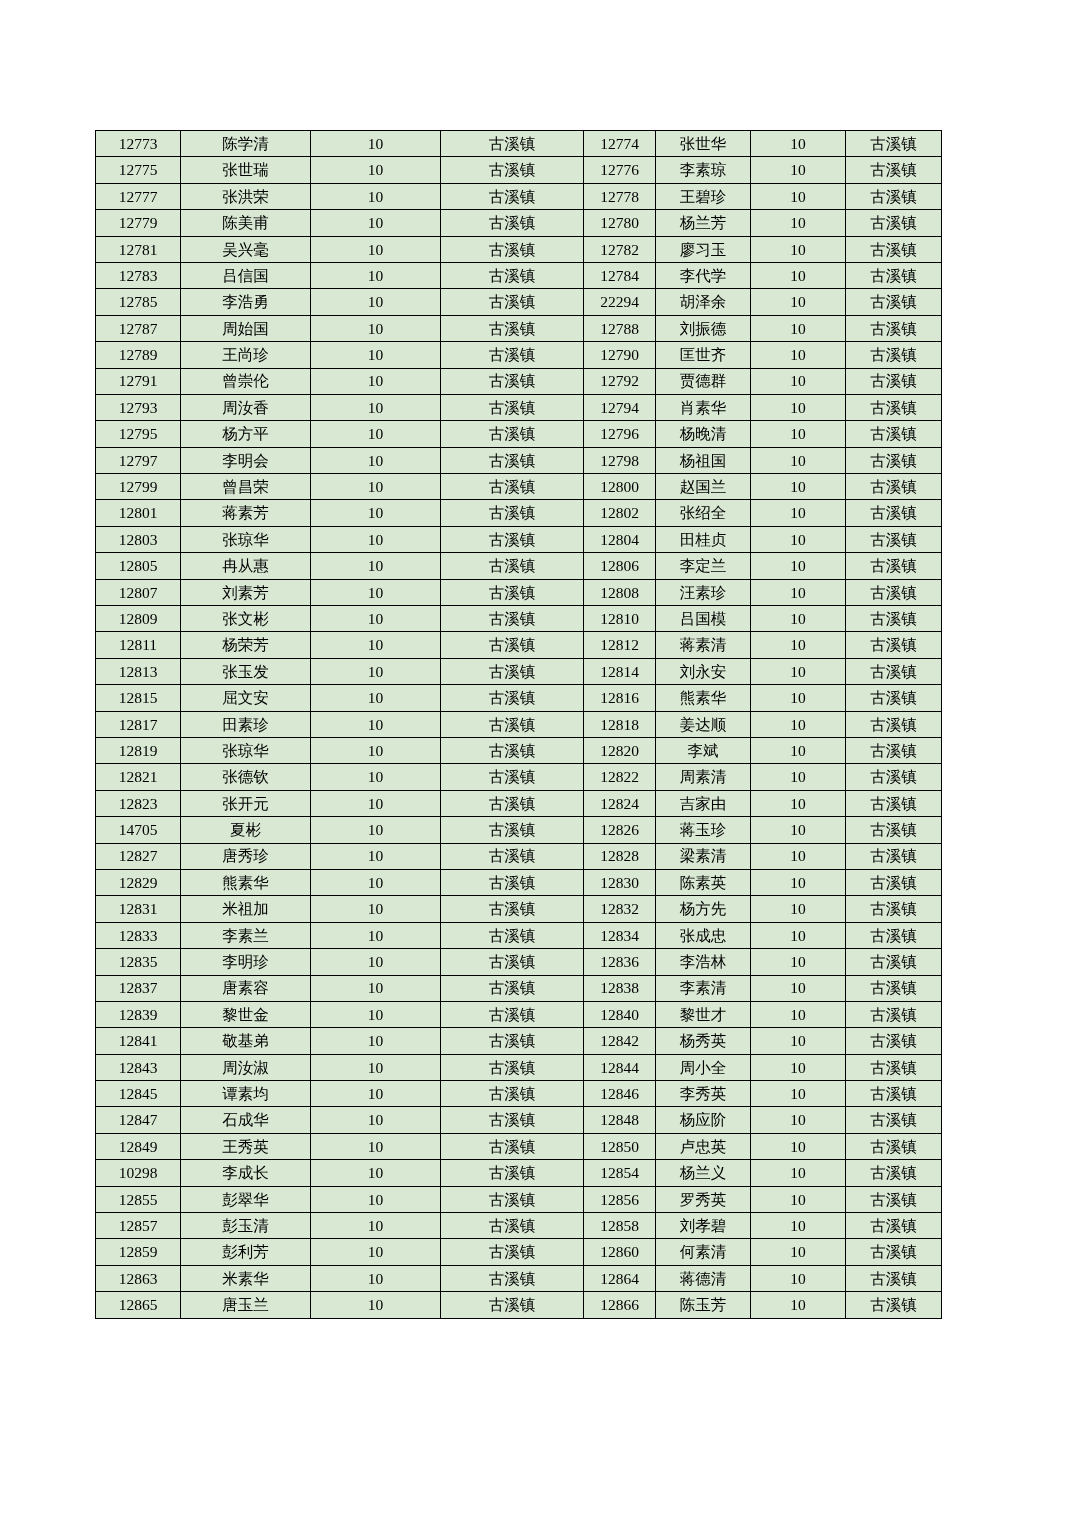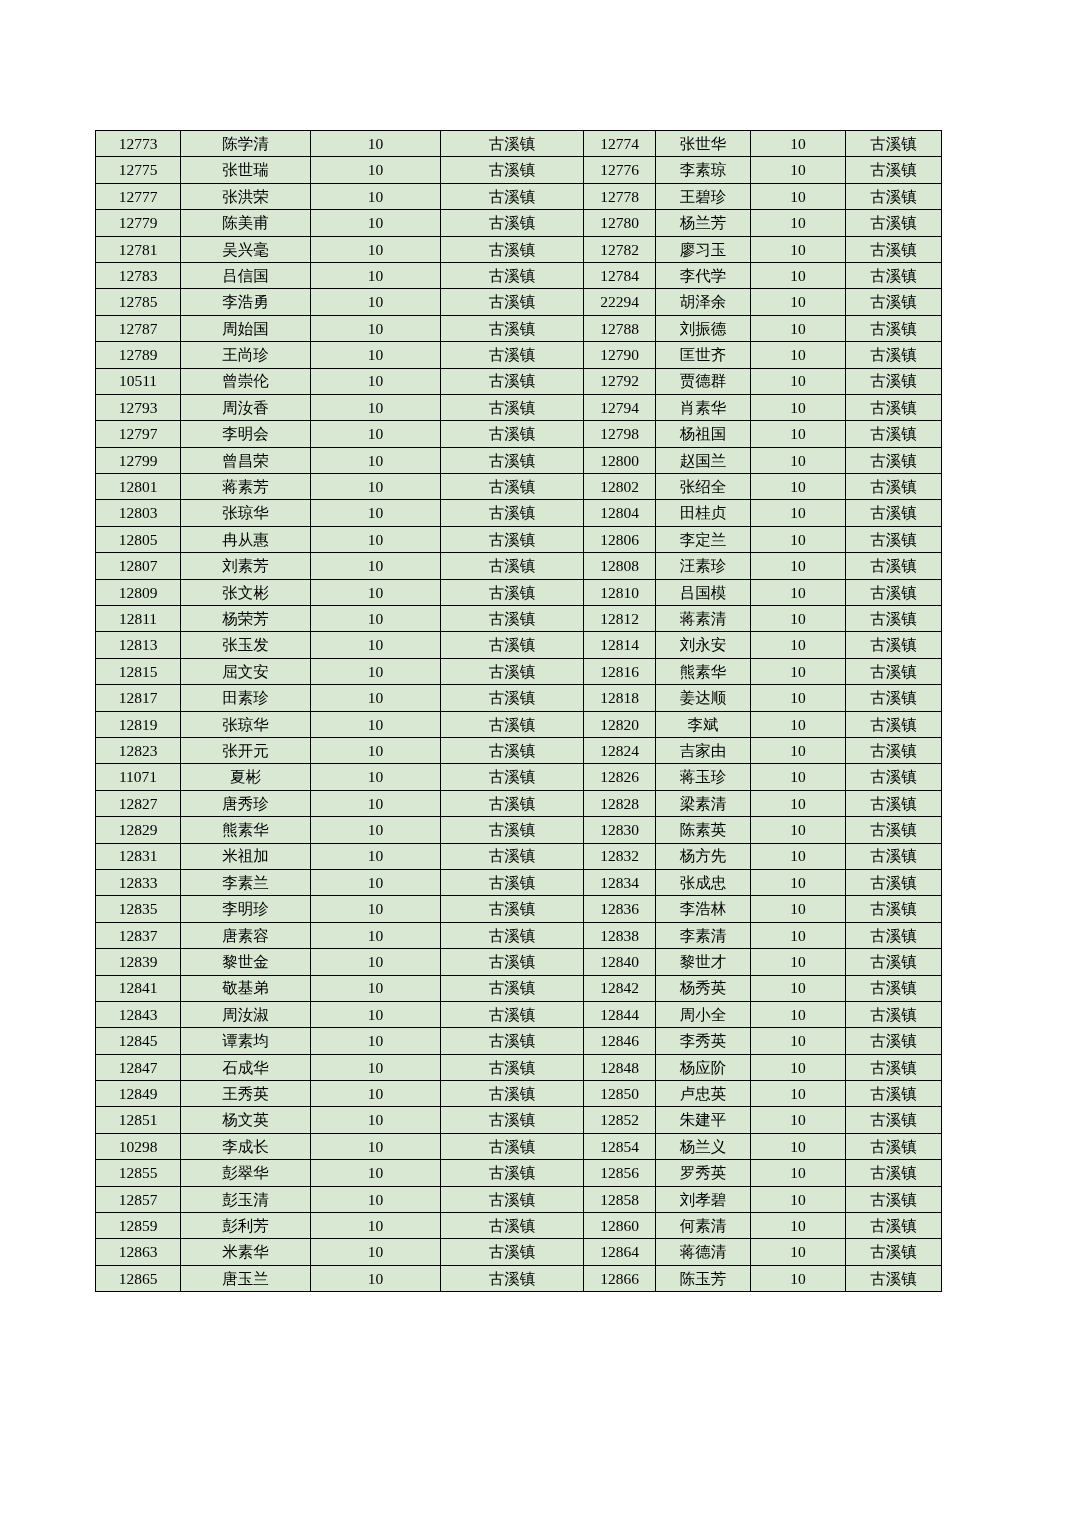--- a/index.html
+++ b/index.html
@@ -137,40 +137,50 @@
           <td>12789</td>
           <td>王尚珍</td>
           <td>10</td>
           <td>古溪镇</td>
           <td>12790</td>
           <td>匡世齐</td>
           <td>10</td>
           <td>古溪镇</td>
         </tr>
         <tr>
-          <td>10511</td>
+          <td>12791</td>
           <td>曾崇伦</td>
           <td>10</td>
           <td>古溪镇</td>
           <td>12792</td>
           <td>贾德群</td>
           <td>10</td>
           <td>古溪镇</td>
         </tr>
         <tr>
           <td>12793</td>
           <td>周汝香</td>
           <td>10</td>
           <td>古溪镇</td>
           <td>12794</td>
           <td>肖素华</td>
           <td>10</td>
           <td>古溪镇</td>
         </tr>
         <tr>
+          <td>12795</td>
+          <td>杨方平</td>
+          <td>10</td>
+          <td>古溪镇</td>
+          <td>12796</td>
+          <td>杨晚清</td>
+          <td>10</td>
+          <td>古溪镇</td>
+        </tr>
+        <tr>
           <td>12797</td>
           <td>李明会</td>
           <td>10</td>
           <td>古溪镇</td>
           <td>12798</td>
           <td>杨祖国</td>
           <td>10</td>
           <td>古溪镇</td>
         </tr>
         <tr>
@@ -277,31 +287,41 @@
           <td>12819</td>
           <td>张琼华</td>
           <td>10</td>
           <td>古溪镇</td>
           <td>12820</td>
           <td>李斌</td>
           <td>10</td>
           <td>古溪镇</td>
         </tr>
         <tr>
+          <td>12821</td>
+          <td>张德钦</td>
+          <td>10</td>
+          <td>古溪镇</td>
+          <td>12822</td>
+          <td>周素清</td>
+          <td>10</td>
+          <td>古溪镇</td>
+        </tr>
+        <tr>
           <td>12823</td>
           <td>张开元</td>
           <td>10</td>
           <td>古溪镇</td>
           <td>12824</td>
           <td>吉家由</td>
           <td>10</td>
           <td>古溪镇</td>
         </tr>
         <tr>
-          <td>11071</td>
+          <td>14705</td>
           <td>夏彬</td>
           <td>10</td>
           <td>古溪镇</td>
           <td>12826</td>
           <td>蒋玉珍</td>
           <td>10</td>
           <td>古溪镇</td>
         </tr>
         <tr>
           <td>12827</td>
@@ -413,30 +433,20 @@
           <td>10</td>
           <td>古溪镇</td>
         </tr>
         <tr>
           <td>12849</td>
           <td>王秀英</td>
           <td>10</td>
           <td>古溪镇</td>
           <td>12850</td>
           <td>卢忠英</td>
-          <td>10</td>
-          <td>古溪镇</td>
-        </tr>
-        <tr>
-          <td>12851</td>
-          <td>杨文英</td>
-          <td>10</td>
-          <td>古溪镇</td>
-          <td>12852</td>
-          <td>朱建平</td>
           <td>10</td>
           <td>古溪镇</td>
         </tr>
         <tr>
           <td>10298</td>
           <td>李成长</td>
           <td>10</td>
           <td>古溪镇</td>
           <td>12854</td>
           <td>杨兰义</td>

